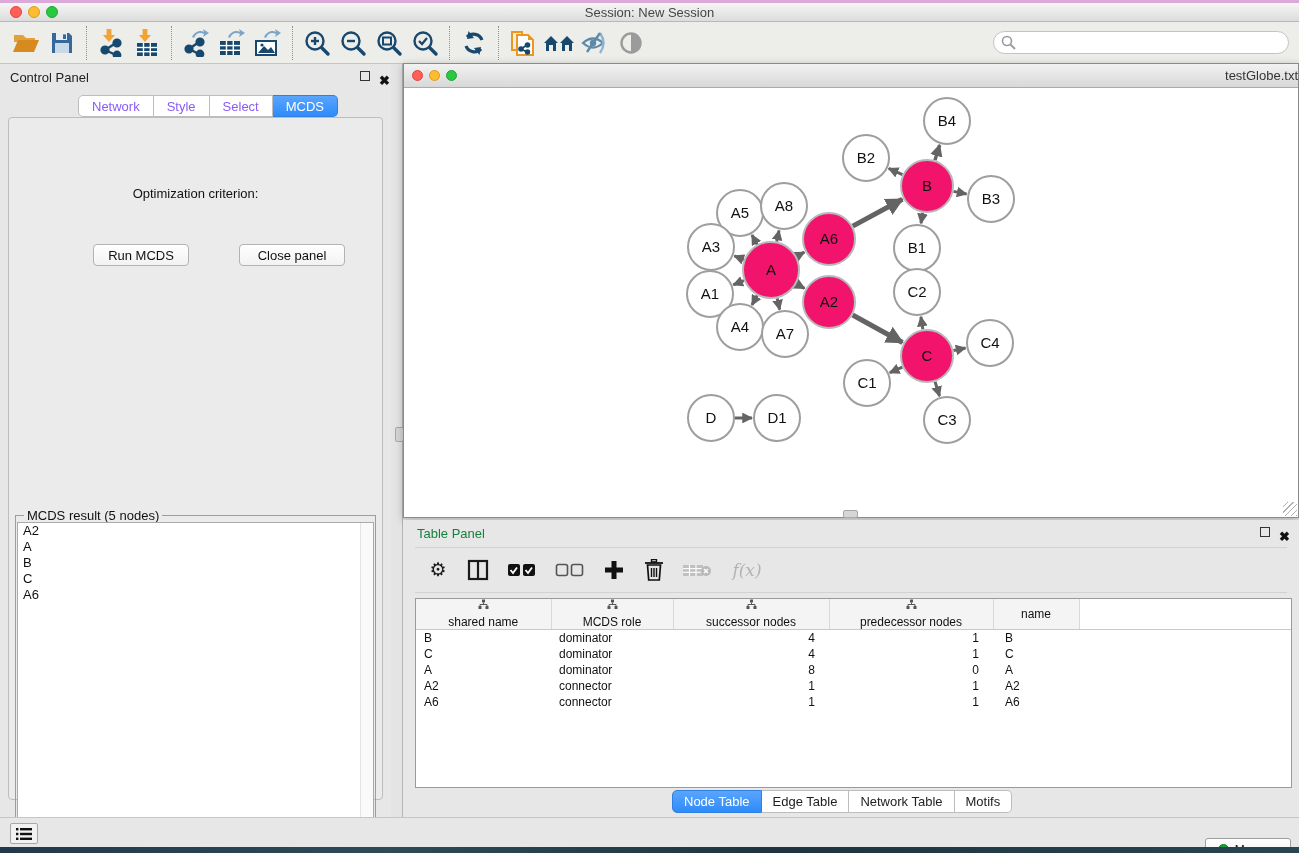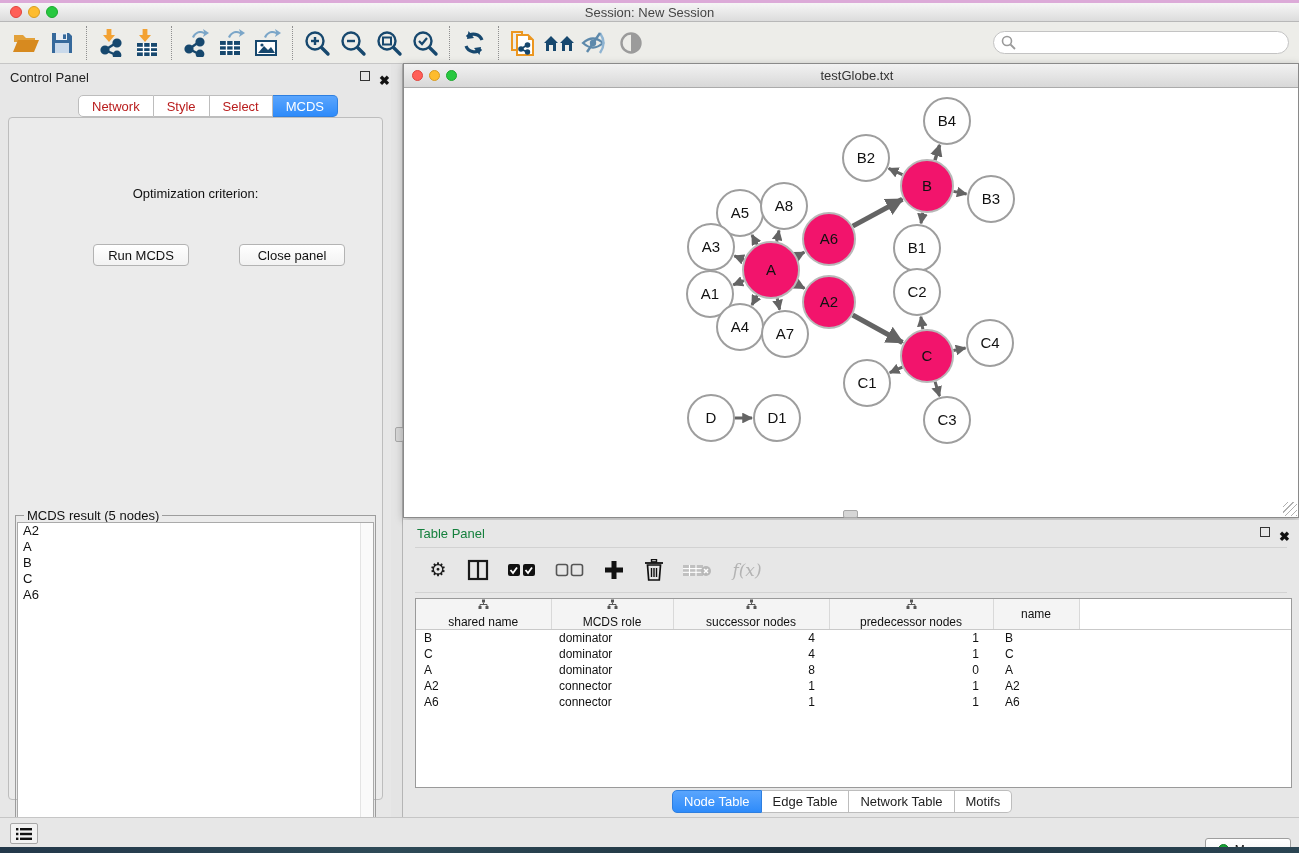--- a/index.html
+++ b/index.html
@@ -31,21 +31,21 @@
   #search-icon { position:absolute; left:8px; top:4px; color:#9a9a9a; }
 
   
   #control-panel { left:0; top:64px; width:391px; height:753px; background:#e7e7e7; }
   #cp-header { position:absolute; left:10px; top:6px; font-size:13px; color:#222; }
   .panel-ctl { position:absolute; top:7px; width:12px; height:12px; }
   .float-box { border:1.5px solid #333; width:10px; height:10px; }
   .close-x { font-size:13px; font-weight:bold; color:#111; line-height:10px; }
   #cp-tabs { position:absolute; left:78px; top:31px; height:22px; display:flex; z-index:2; }
   .seg-tab { height:22px; padding:0 13px; font-size:13px; display:flex; align-items:center;
-    background:#fff; border:1px solid #bdbdbd; border-left:none; color:#b91c1c; }
+    background:#fff; border:1px solid #bdbdbd; border-left:none; color:#8b5cf6; }
   .seg-tab:first-child { border-left:1px solid #bdbdbd; border-radius:5px 0 0 5px; }
   .seg-tab:last-child { border-radius:0 5px 5px 0; }
   .seg-tab.active { background:linear-gradient(#5aa5fd,#2e8bfa); border-color:#2e7fe0; color:#fff; }
   #cp-box { position:absolute; left:8px; top:53px; width:375px; height:683px;
     background:#ebebeb; border:1px solid #bdbdbd; border-radius:4px; }
   #opt-label { position:absolute; left:0; width:100%; top:68px; text-align:center; font-size:13px; color:#111; }
   #opt-select { position:absolute; left:44px; top:91px; width:311px; height:24px; background:#fff;
     border:1px solid #b3b3b3; border-radius:4px; font-size:13px; color:#111;
     display:flex; align-items:center; padding-left:8px; }
   #opt-stepper { position:absolute; right:1px; top:1px; width:20px; height:20px; border-radius:3px;
@@ -71,21 +71,21 @@
   #hsplit-handle { left:843px; top:510px; width:15px; height:8px; background:#d6d6d6; border:1px solid #a8a8a8; border-radius:2px; }
 
   
   #net-window { left:403px; top:63px; width:896px; height:455px; background:#fff;
     border:1px solid #8a8a8a; box-shadow:0 2px 8px rgba(0,0,0,.25); }
   #net-titlebar { position:absolute; left:0; top:0; width:100%; height:24px;
     background:linear-gradient(#f2f2f2,#d8d8d8); border-bottom:1px solid #ababab;
     display:flex; align-items:center; }
   #net-titlebar .tl { width:11px; height:11px; margin-left:6px; }
   #net-titlebar .tl:first-child { margin-left:8px; }
-  #net-title { position:absolute; left:0; right:0; text-align:center; font-size:13px; color:#333;padding-left:12px; }
+  #net-title { position:absolute; left:0; right:0; text-align:right; font-size:13px; color:#333;padding-left:12px; }
   #net-canvas { position:absolute; left:0; top:24px; width:894px; height:429px; background:#fff; }
   #net-resize { position:absolute; right:1px; bottom:1px; width:14px; height:14px;
     background:repeating-linear-gradient(135deg, transparent 0 3px, #b0b0b0 3px 4px); }
 
   
   #table-panel { left:403px; top:520px; width:896px; height:297px; background:#e7e7e7; }
   #tp-header { position:absolute; left:14px; top:6px; font-size:13px; color:#15803d; }
   #tp-toolbar { position:absolute; left:12px; top:27px; width:872px; height:46px;
     border-top:1px solid #d2d2d2; border-bottom:1px solid #d2d2d2;
     display:flex; align-items:center; gap:14px; padding-left:10px; }

